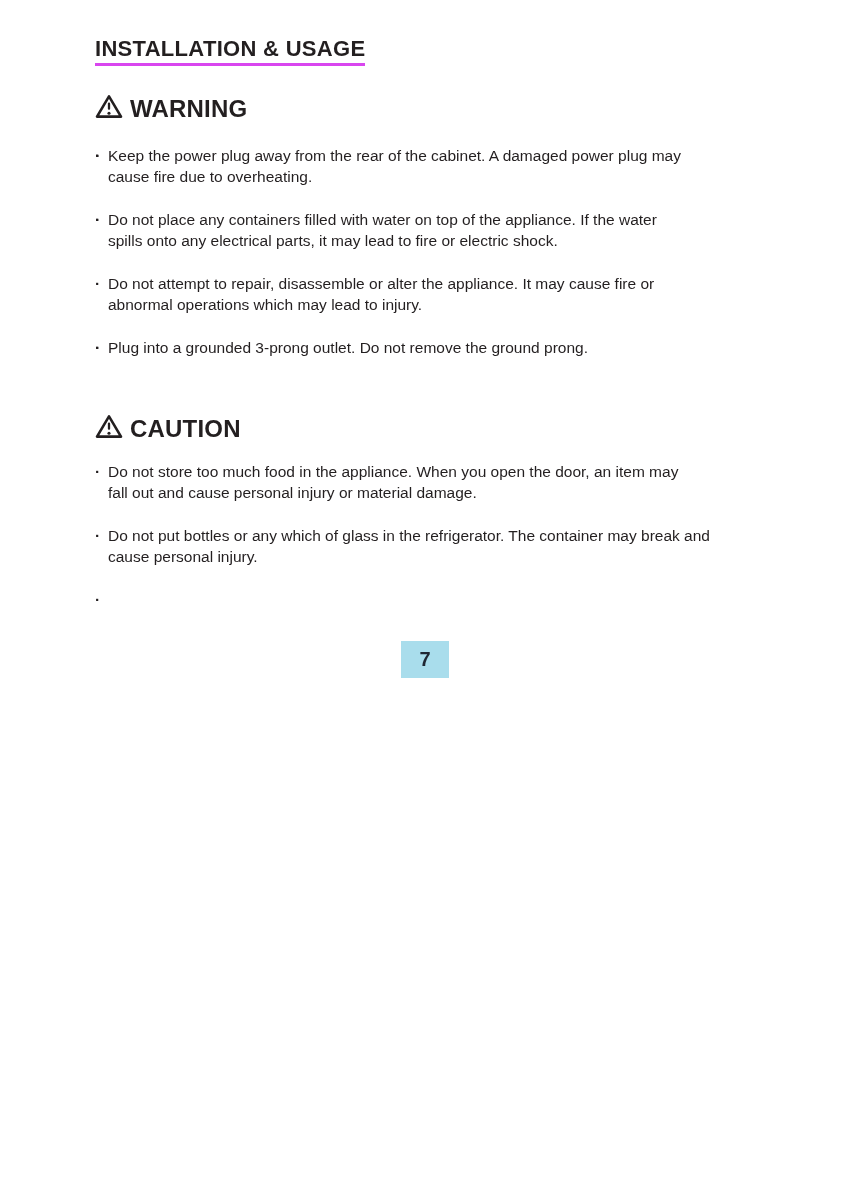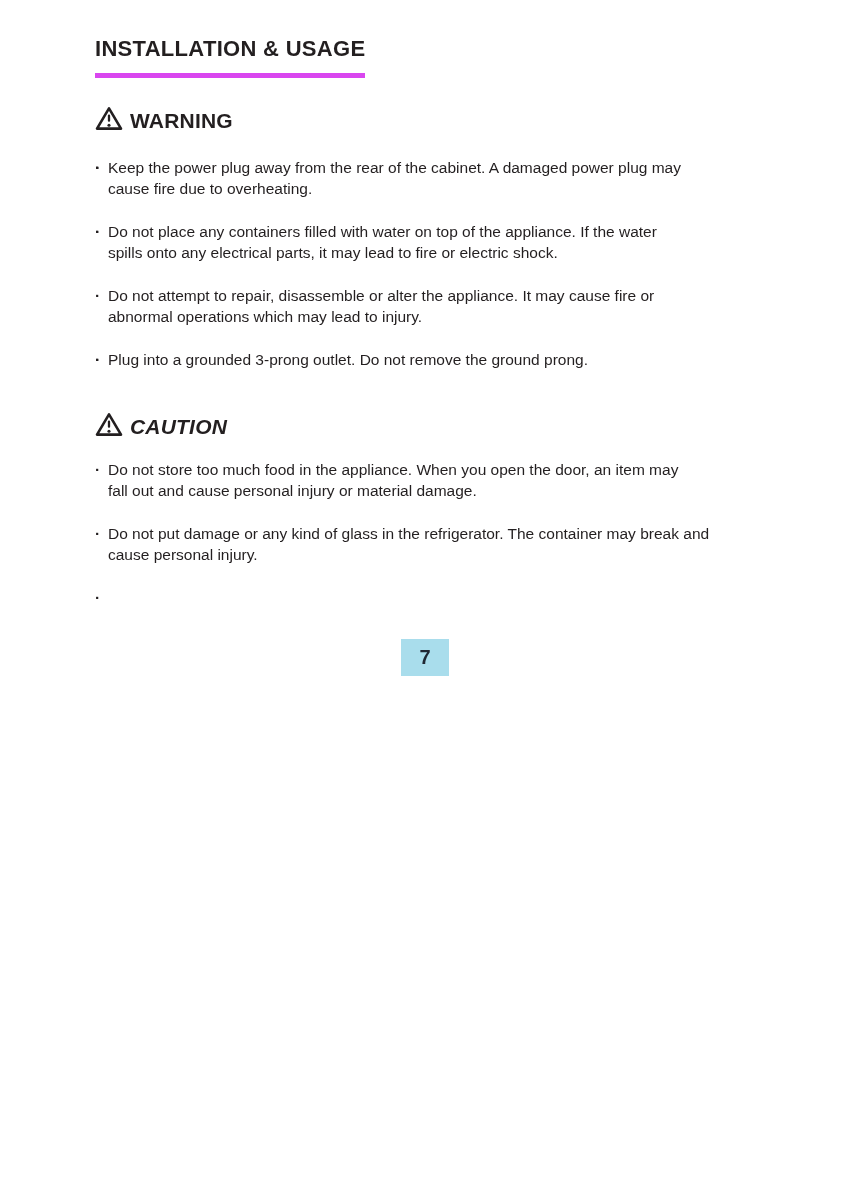--- a/index.html
+++ b/index.html
@@ -39,36 +39,35 @@
   
   .content {
     margin: 0 60px 0 95px;
   }
   .section-title {
     display: inline-block;
     margin-top: 36px;
     font-size: 22px;
     font-weight: bold;
     letter-spacing: 0.3px;
-    border-bottom: 5px solid #d946ef;
-    padding-bottom: 11px;
+    border-bottom: 3px solid #d946ef;
+    padding-bottom: 1px;
   }
   .alert-heading {
     display: flex;
     align-items: center;
     gap: 7px;
     margin-top: 28px;
     margin-bottom: 18px;
   }
   .alert-heading.caution-heading {
-    margin-top: 42px;
-    font-style: italic;
+    margin-top: 56px;
   }
   .alert-label {
-    font-size: 21px;
+    font-size: 24px;
     font-weight: bold;
     letter-spacing: 0.2px;
   }
   .warn-icon { display: inline-block; }
   .bullets { margin: 0; padding: 0; }
   .bullet {
     position: relative;
     margin: 0 0 22px 0;
     padding-left: 13px;
     font-size: 15.5px;
@@ -161,21 +160,21 @@
     </div>
 
     <div class="bullets">
       <p class="bullet">
         <span class="marker">·</span>
         <span class="bullet-text">Do not store too much food in the appliance. When you open the door, an item may
 fall out and cause personal injury or material damage.</span>
       </p>
       <p class="bullet">
         <span class="marker">·</span>
-        <span class="bullet-text">Do not put damage or any kind of glass in the refrigerator. The container may break and
+        <span class="bullet-text">Do not put bottles or any which of glass in the refrigerator. The container may break and
 cause personal injury.</span>
       </p>
       <p class="bullet">
         <span class="marker">·</span>
       </p>
     </div>
 
   </div>
 
   <div class="page-badge">7</div>

